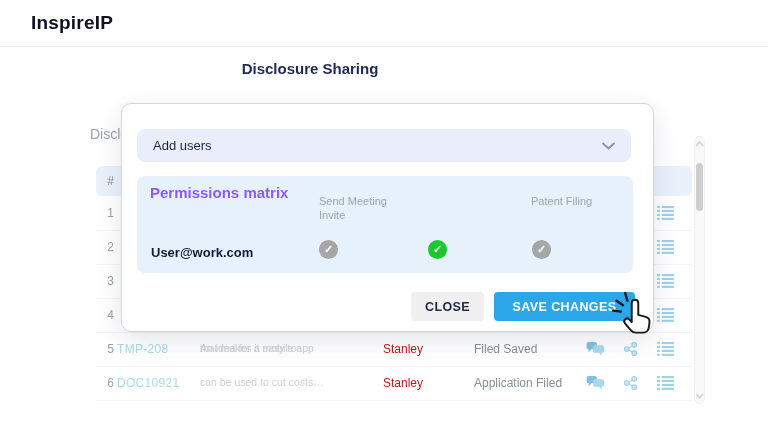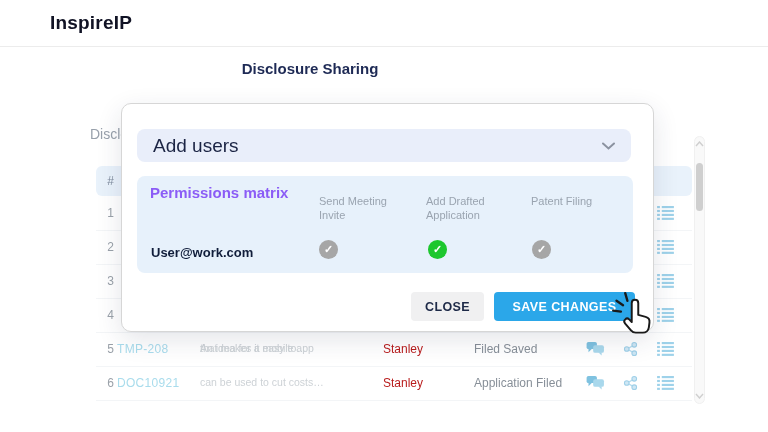--- a/index.html
+++ b/index.html
@@ -2,21 +2,21 @@
 <html><head>
 <meta charset="utf-8">
 <style>
   html,body{margin:0;padding:0;background:#fff;}
   .stage{position:relative;width:768px;height:432px;overflow:hidden;background:#ffffff;
          font-family:"Liberation Sans",sans-serif;}
 
   
   .topbar{position:absolute;left:0;top:0;width:768px;height:46px;background:#ffffff;
           border-bottom:1px solid #ececec;}
-  .brand{position:absolute;left:50px;top:12px;font-size:19px;font-weight:700;color:#111325;letter-spacing:.2px;}
+  .brand{position:absolute;left:31px;top:12px;font-size:19px;font-weight:700;color:#111325;letter-spacing:.2px;}
 
   .sharing-title{position:absolute;left:0;top:60px;width:620px;text-align:center;
                  font-size:15px;font-weight:700;color:#1e2a55;}
 
   .section-title{position:absolute;left:90px;top:126px;font-size:14px;font-weight:500;color:#98a0ab;z-index:1;}
 
   
   .table{position:absolute;left:96px;top:166px;width:596px;height:240px;z-index:1;}
   .thead{position:absolute;left:0;top:0;width:596px;height:30px;background:#e9f2fb;border-radius:6px;}
   .th-num{position:absolute;left:2px;top:0;width:16px;text-align:right;line-height:30px;
@@ -39,21 +39,21 @@
   .sb-thumb{position:absolute;left:1px;top:26px;width:7px;height:48px;background:#cfcfcf;border-radius:4px;}
   .sb-arr{position:absolute;left:0;width:9px;height:6px;}
   .sb-up{top:4px;} .sb-down{bottom:4px;}
 
   
   .modal{position:absolute;left:121px;top:103px;width:531px;height:227px;background:#ffffff;
          border:1px solid #d6d6d6;border-radius:10px;box-shadow:0 8px 26px rgba(30,40,70,.12);z-index:5;}
   .addusers{position:absolute;left:15px;top:25px;width:494px;height:33px;background:#e9eefa;
             border-radius:8px;display:flex;align-items:center;justify-content:space-between;
             padding:0 16px;box-sizing:border-box;cursor:pointer;}
-  .addusers-label{font-size:19px;color:#1b2444;}
+  .addusers-label{font-size:13px;color:#1b2444;}
   .perm-panel{position:absolute;left:15px;top:72px;width:496px;height:97px;background:#e7f1fb;border-radius:8px;}
   .perm-title{position:absolute;left:13px;top:8px;font-size:15px;font-weight:700;color:#8b5cf6;}
   .perm-col{position:absolute;top:18px;width:90px;font-size:11px;line-height:1.3;color:#9aa4b0;}
   .pc0{left:182px;} .pc1{left:289px;} .pc2{left:394px;}
   .perm-email{position:absolute;left:14px;top:69px;font-size:13px;font-weight:700;color:#101d3a;}
   .check{position:absolute;top:64px;width:19px;height:19px;border-radius:50%;cursor:pointer;
          display:flex;align-items:center;justify-content:center;}
   .check::before{content:"\2713";color:#fff;font-size:11px;font-weight:700;}
   .check[data-state="checked-gray"]{background:#a6a6a6;}
   .check[data-state="checked-green"]{background:#1dc72e;}
@@ -265,21 +265,20 @@
     <div class="addusers">
       <span class="addusers-label">Add users</span>
       <svg width="13" height="8" viewBox="0 0 13 8">
           <polyline points="1,1.5 6.5,6.5 12,1.5" fill="none" stroke="#8b92a0" stroke-width="2" stroke-linecap="round"></polyline>
         </svg>
     </div>
 
     <div class="perm-panel">
       <div class="perm-title">Permissions matrix</div>
       <div class="perm-col pc0">Send Meeting Invite</div>
-      <div class="perm-col pc1">Add Drafted Application</div>
       <div class="perm-col pc2">Patent Filing</div>
       <div class="perm-email">User@work.com</div>
       <div class="check k0" data-state="checked-gray"></div>
       <div class="check k1" data-state="checked-green"></div>
       <div class="check k2" data-state="checked-gray"></div>
     </div>
 
     <button class="btn btn-close">CLOSE</button>
     <button class="btn btn-save">SAVE CHANGES</button>
   </div>

